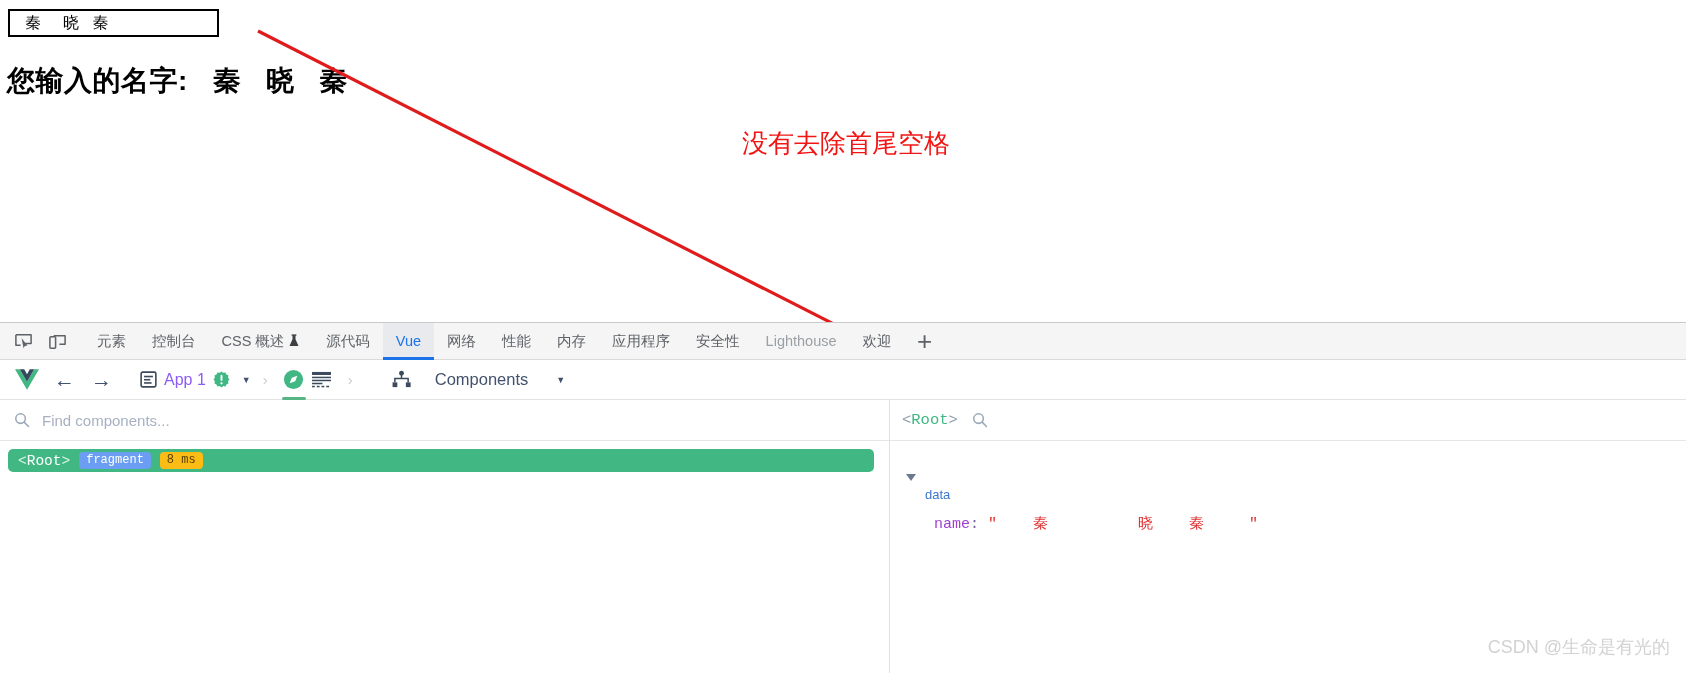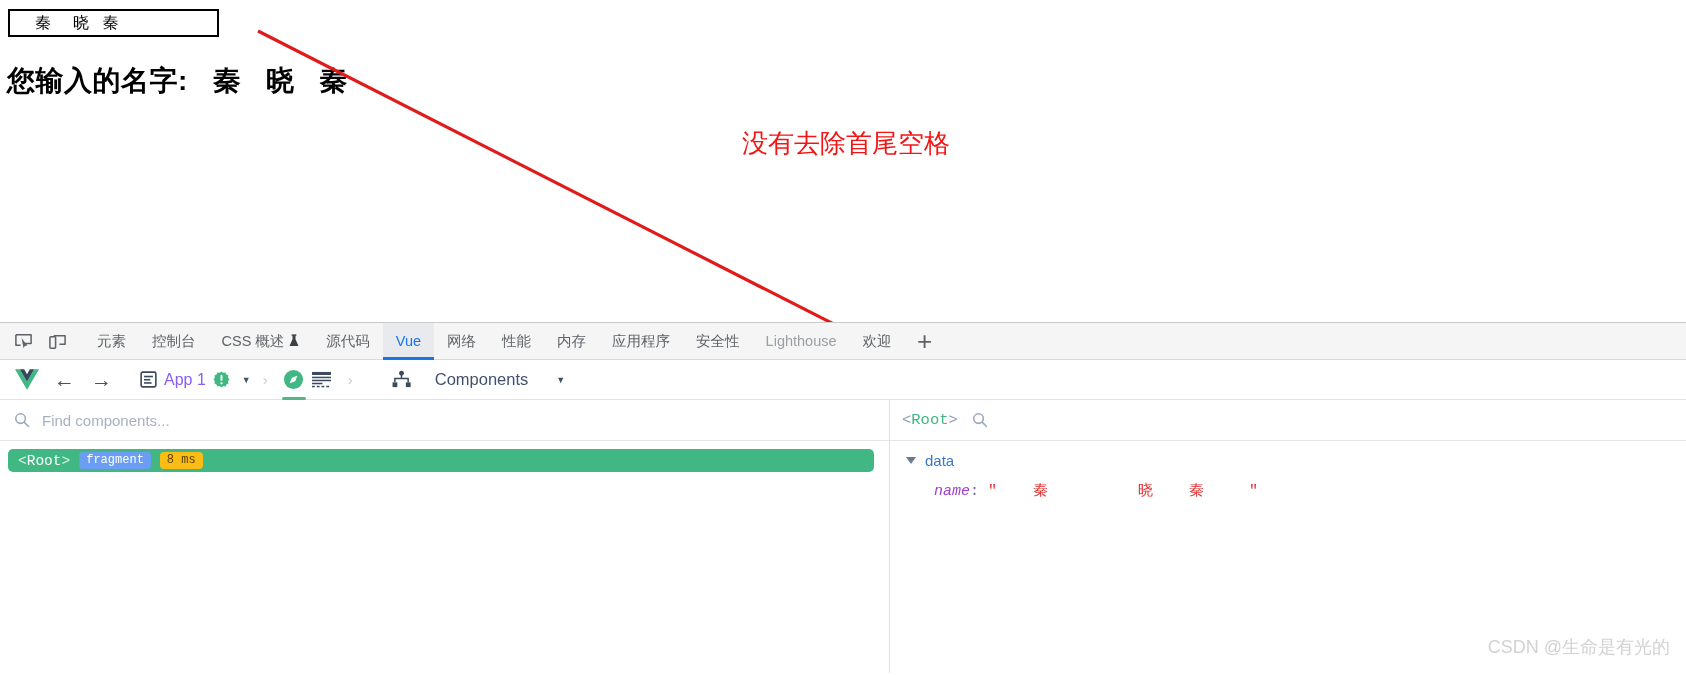--- a/index.html
+++ b/index.html
@@ -15,21 +15,21 @@
   
   .page-area { position:absolute; left:0; top:0; width:1686px; height:322px; background:#fff; }
 
   .name-input {
     position:absolute; left:8px; top:9px;
     width:211px; height:28px;
     border:2px solid #000; border-radius:0;
     background:#fff;
     font-family:"Liberation Sans", sans-serif;
     font-size:16px; color:#000;
-    padding:0 16px;
+    padding:0 6px;
     letter-spacing:0px;
     outline:none;
     white-space:pre;
   }
   .name-input::placeholder { color:#9a9a9a; }
 
   .result-heading {
     position:absolute; left:7px; top:62px;
     font-size:28px; font-weight:bold; color:#000;
     white-space:pre;
@@ -137,28 +137,28 @@
   .state-filter input {
     border:none; outline:none; font-size:15px; color:#42526e;
     background:transparent; width:80%;
     font-family:"Liberation Sans", sans-serif;
   }
   .state-filter input::placeholder { color:#a7b1c2; }
 
   .state-body { padding-top:11px; }
   .state-group { display:flex; align-items:center; gap:9px; padding-left:16px; cursor:pointer; }
   .tri { width:0;height:0;border-left:5.5px solid transparent;border-right:5.5px solid transparent;border-top:7px solid #6b7a90; }
-  .state-group-label { font-size:15px; color:#3b77c9; }
+  .state-group-label { font-size:13px; color:#3b77c9;margin-top:35px; }
 
   .state-prop {
     padding-left:44px; margin-top:13px;
     font-family:"Liberation Mono", monospace; font-size:15px;
     white-space:pre; line-height:20px;
   }
-  .prop-key { color:#a23fd0;font-style:italic; }
+  .prop-key { color:#a23fd0; }
   .prop-colon { color:#7a5fa0; }
   .prop-string { color:#e03030; }
 
   .watermark {
     position:absolute; right:16px; bottom:14px;
     font-size:18px; color:#d2d2d2; white-space:pre;margin-top:16px;
   }
 </style>
 </head>
 <body>

